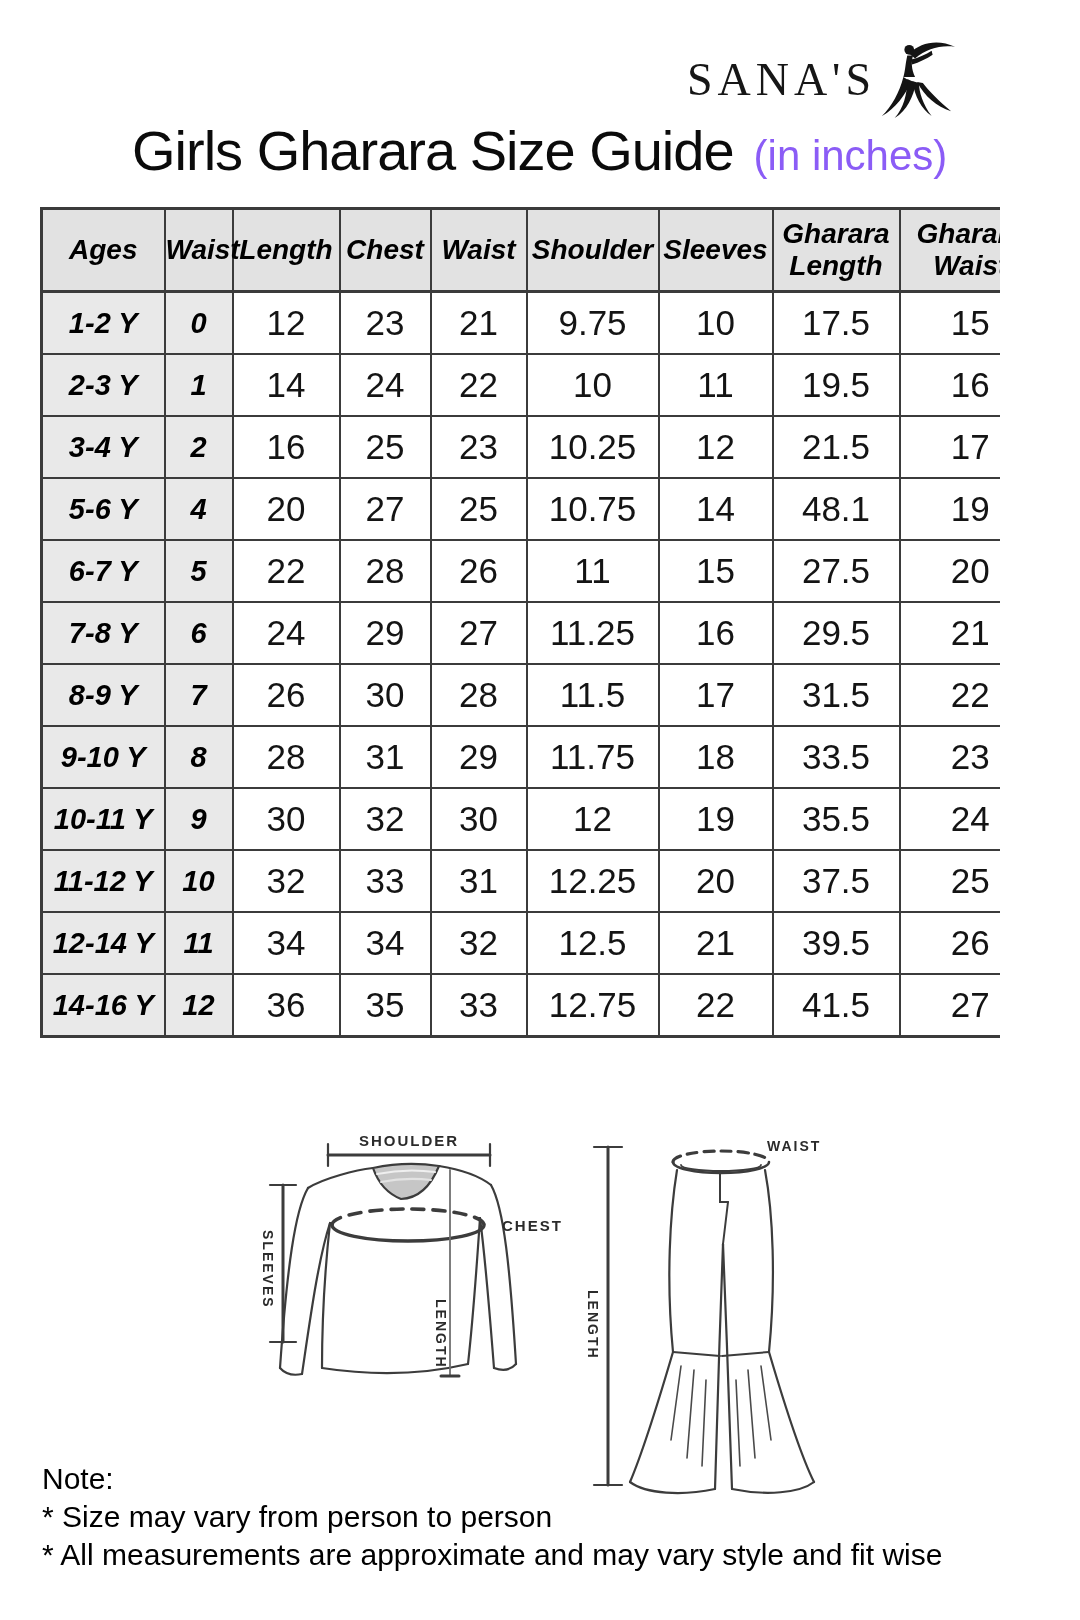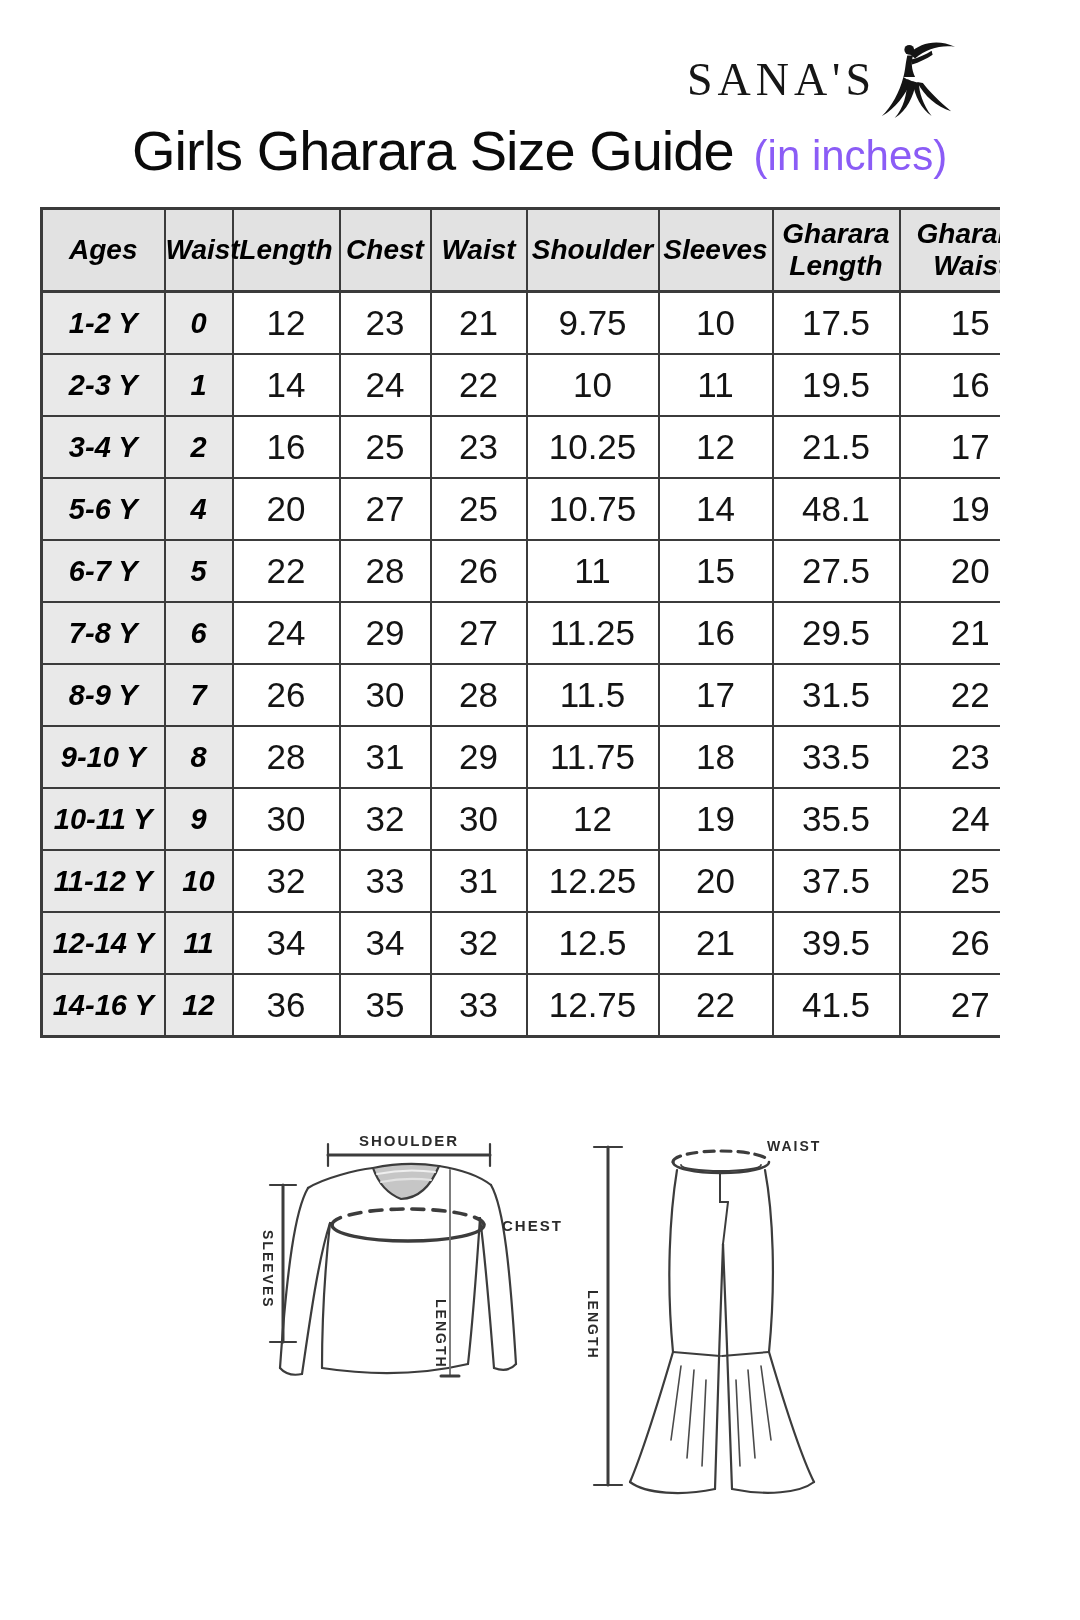--- a/index.html
+++ b/index.html
@@ -297,14 +297,19 @@
         <path d="M176 262 L172 348"></path>
         <path d="M231 248 L241 322"></path>
         <path d="M218 252 L225 340"></path>
         <path d="M206 262 L210 348"></path>
       </g>
     </g>
     <text class="diag-label small" transform="translate(58 172) rotate(90)">LENGTH</text>
     <text class="diag-label small" x="237" y="33">WAIST</text>
   </svg>
 
+  <div id="note">
+    <div>Note:</div>
+    <div>* Size may vary from person to person</div>
+    <div>* All measurements are approximate and may vary style and fit wise</div>
+  </div>
 
 </div>
 
 </body></html>

